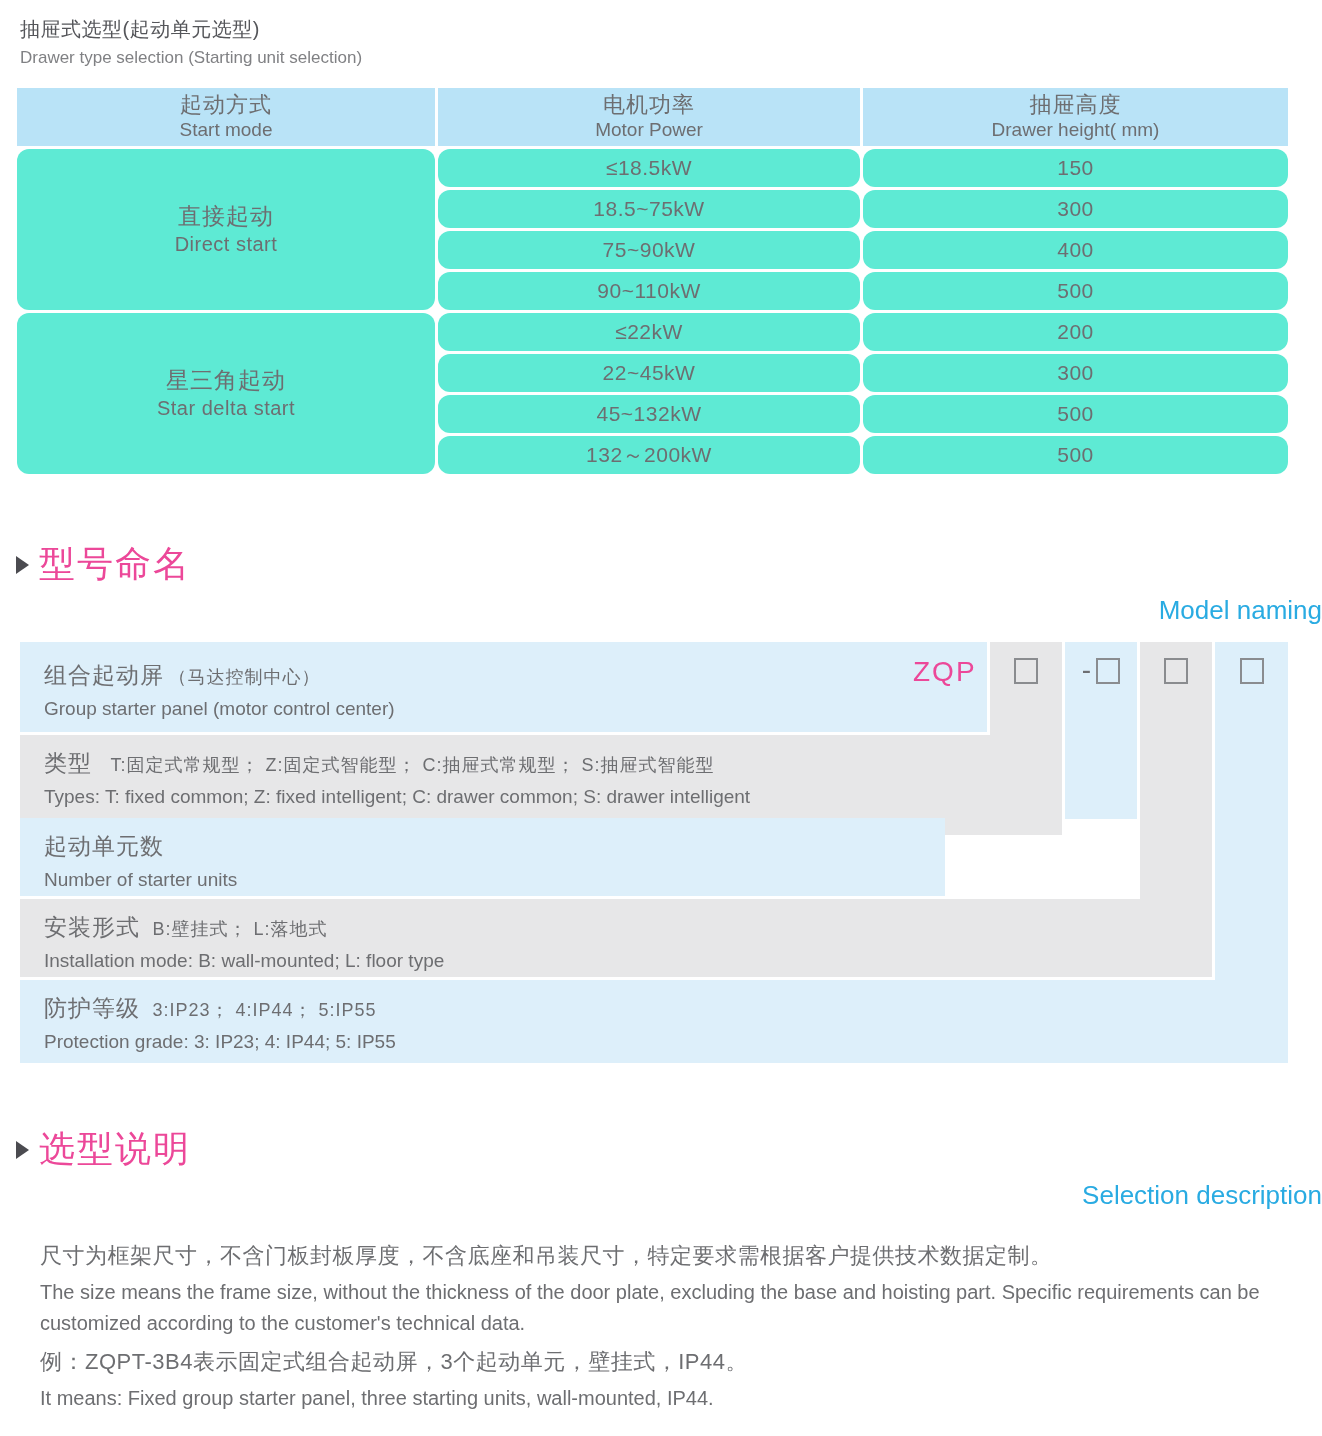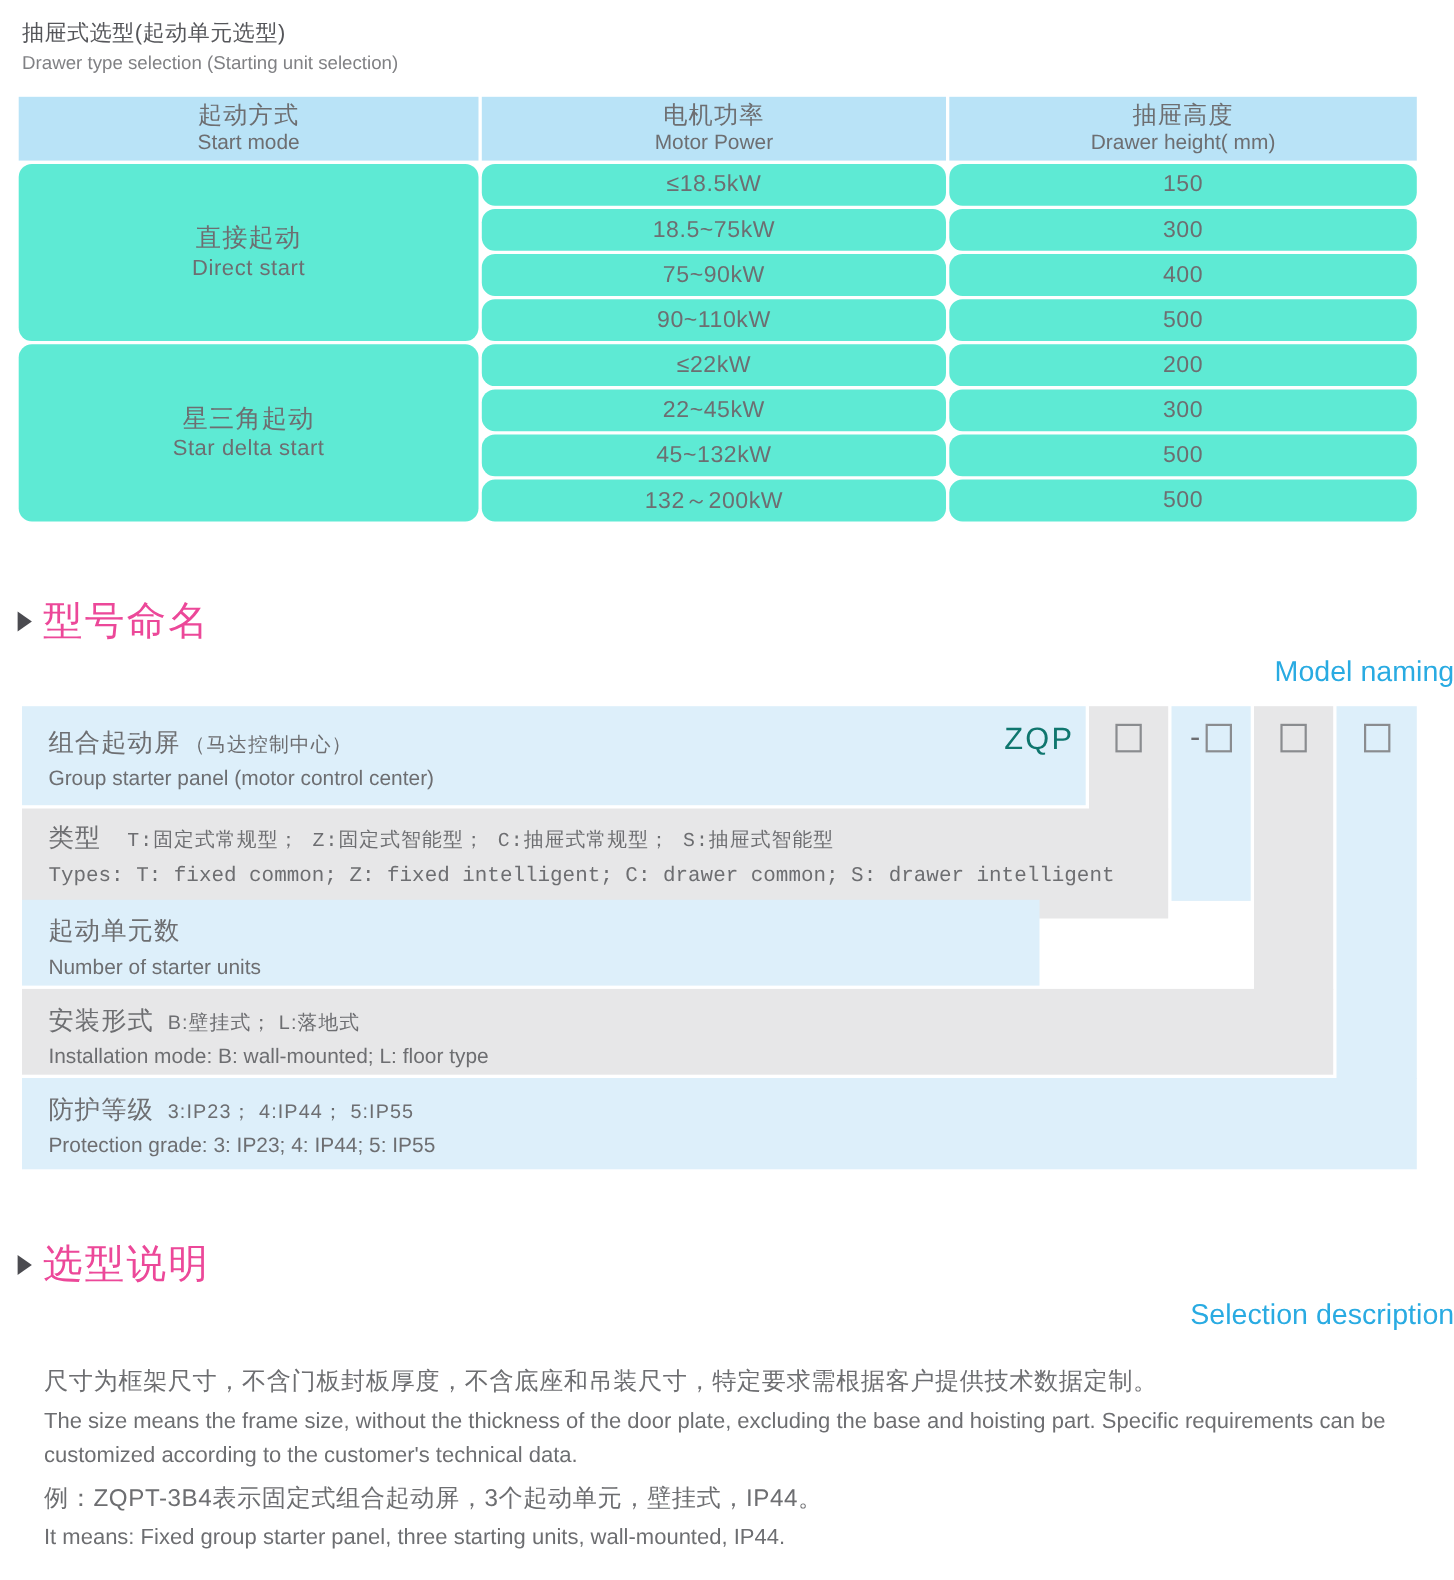--- a/index.html
+++ b/index.html
@@ -48,34 +48,34 @@
 
   
   .naming { position:relative; width:1268px; height:421px; margin:16px 0 0 20px; }
   .band { position:absolute; left:0; padding:12px 0 0 24px; line-height:1.45; }
   .band .cn   { font-size:23px; letter-spacing:1px; }
   .band .cn-s { font-size:18px; letter-spacing:1px; }
   .band .en   { font-size:19px; display:block; margin-top:3px; }
   .blue { background:#ddeffa; }
   .gray { background:#e7e7e8; }
   .b1 { top:0;    height:90px; width:967px;  padding-top:17px; }
-  .b2 { top:93px;  height:100px; width:1042px;font-family:Liberation Mono, monospace; }
+  .b2 { top:93px;  height:100px; width:1042px; }
   .b3 { top:176px; height:78px; width:925px; }
   .b4 { top:257px; height:78px; width:1192px; }
   .b5 { top:338px; height:83px; width:1268px; }
   .strip { position:absolute; top:0; display:flex; justify-content:center; align-items:flex-start; }
   .sA { left:970px;  width:72px; height:94px;  }
   .sB { left:1045px; width:72px; height:177px; }
   .sC { left:1120px; width:72px; height:258px; }
   .sD { left:1195px; width:73px; height:339px; }
   .code-box {
     width:24px; height:26px; border:2px solid #8a8c8f; margin-top:16px; background:transparent;
   }
   .code-sep { font-size:28px; color:#6d6e71; margin:12px 5px 0 0; }
-  .code-prefix { position:absolute; left:893px; top:14px; font-size:28px; letter-spacing:2px; color:#0f766e; }
+  .code-prefix { position:absolute; left:893px; top:14px; font-size:28px; letter-spacing:2px; color:#ec4899; }
 
   
   .desc-sec { margin-top:62px; }
   .desc-sub { margin-left:57px; }
   .paras { margin:28px 0 0 40px; max-width:1248px; }
   .paras p { line-height:1.55; }
   .p-cn { font-size:22px; letter-spacing:0.5px; margin-bottom:4px; }
   .p-en { font-size:20px; margin-bottom:6px; }
 </style>
 </head>

